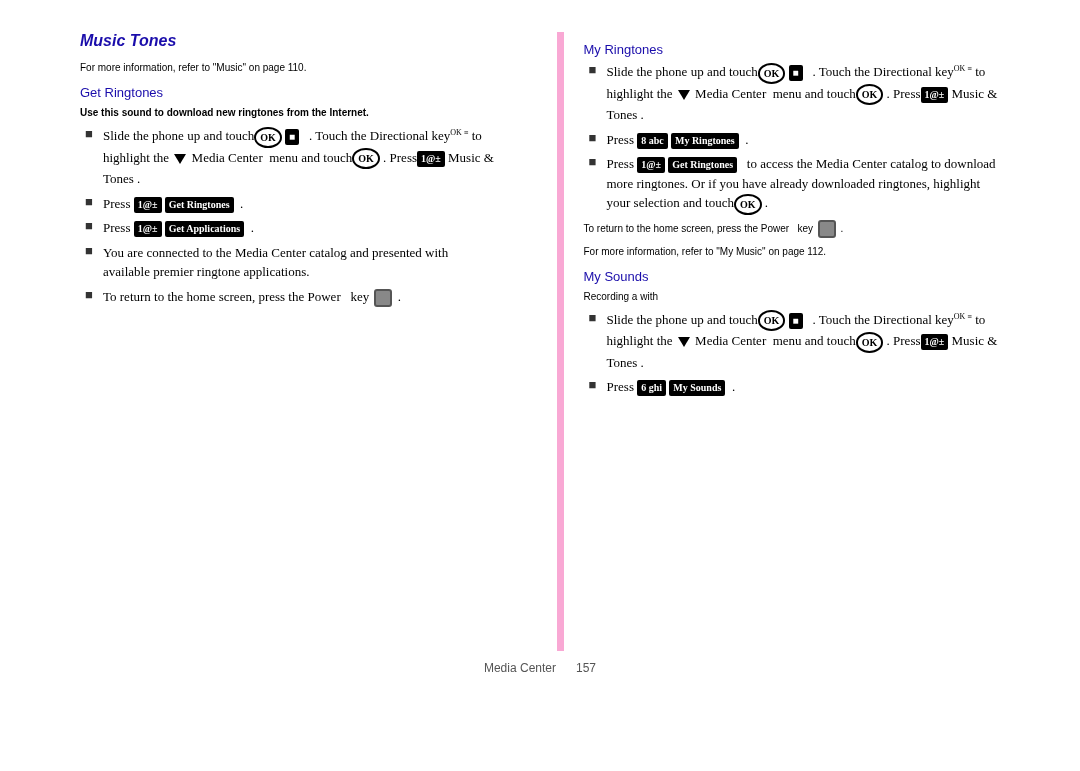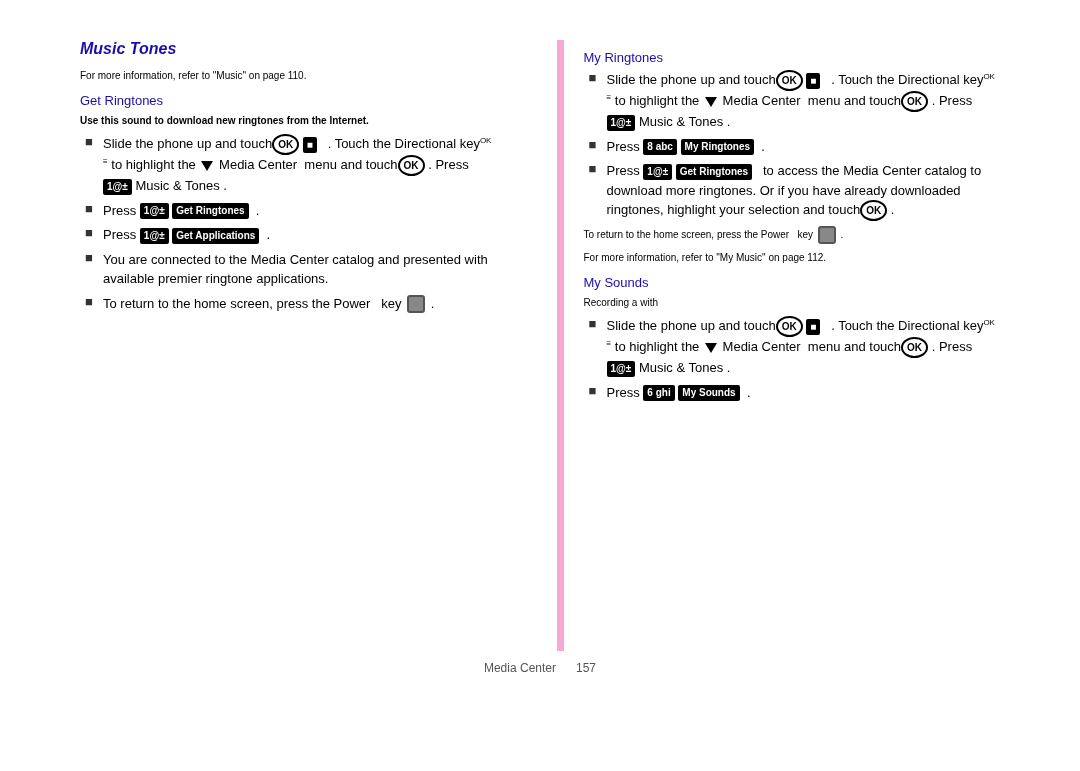--- a/index.html
+++ b/index.html
@@ -8,21 +8,21 @@
       height: 771px;
       background: #fff;
       font-family: Arial, sans-serif;
       font-size: 13px;
       color: #000;
       overflow: hidden;
     }
     .page {
       width: 1080px;
       height: 715px;
-      padding: 40px 80px 40px 80px;
+      padding: 32px 80px 40px 80px;
       display: flex;
       flex-direction: column;
     }
     .columns {
       display: flex;
       gap: 40px;
       flex: 1;
     }
     .left-col {
       flex: 1;
@@ -60,20 +60,21 @@
     }
     .bullet-char {
       min-width: 18px;
       font-size: 13px;
       color: #333;
     }
     .bullet-text {
       font-size: 13px;
       line-height: 1.5;
       flex: 1;
+      font-family: Liberation Serif, serif;
     }
     .kbd-btn {
       display: inline-block;
       background: #000;
       color: #fff;
       font-size: 10px;
       font-weight: bold;
       padding: 1px 4px;
       border-radius: 2px;
       vertical-align: middle;

